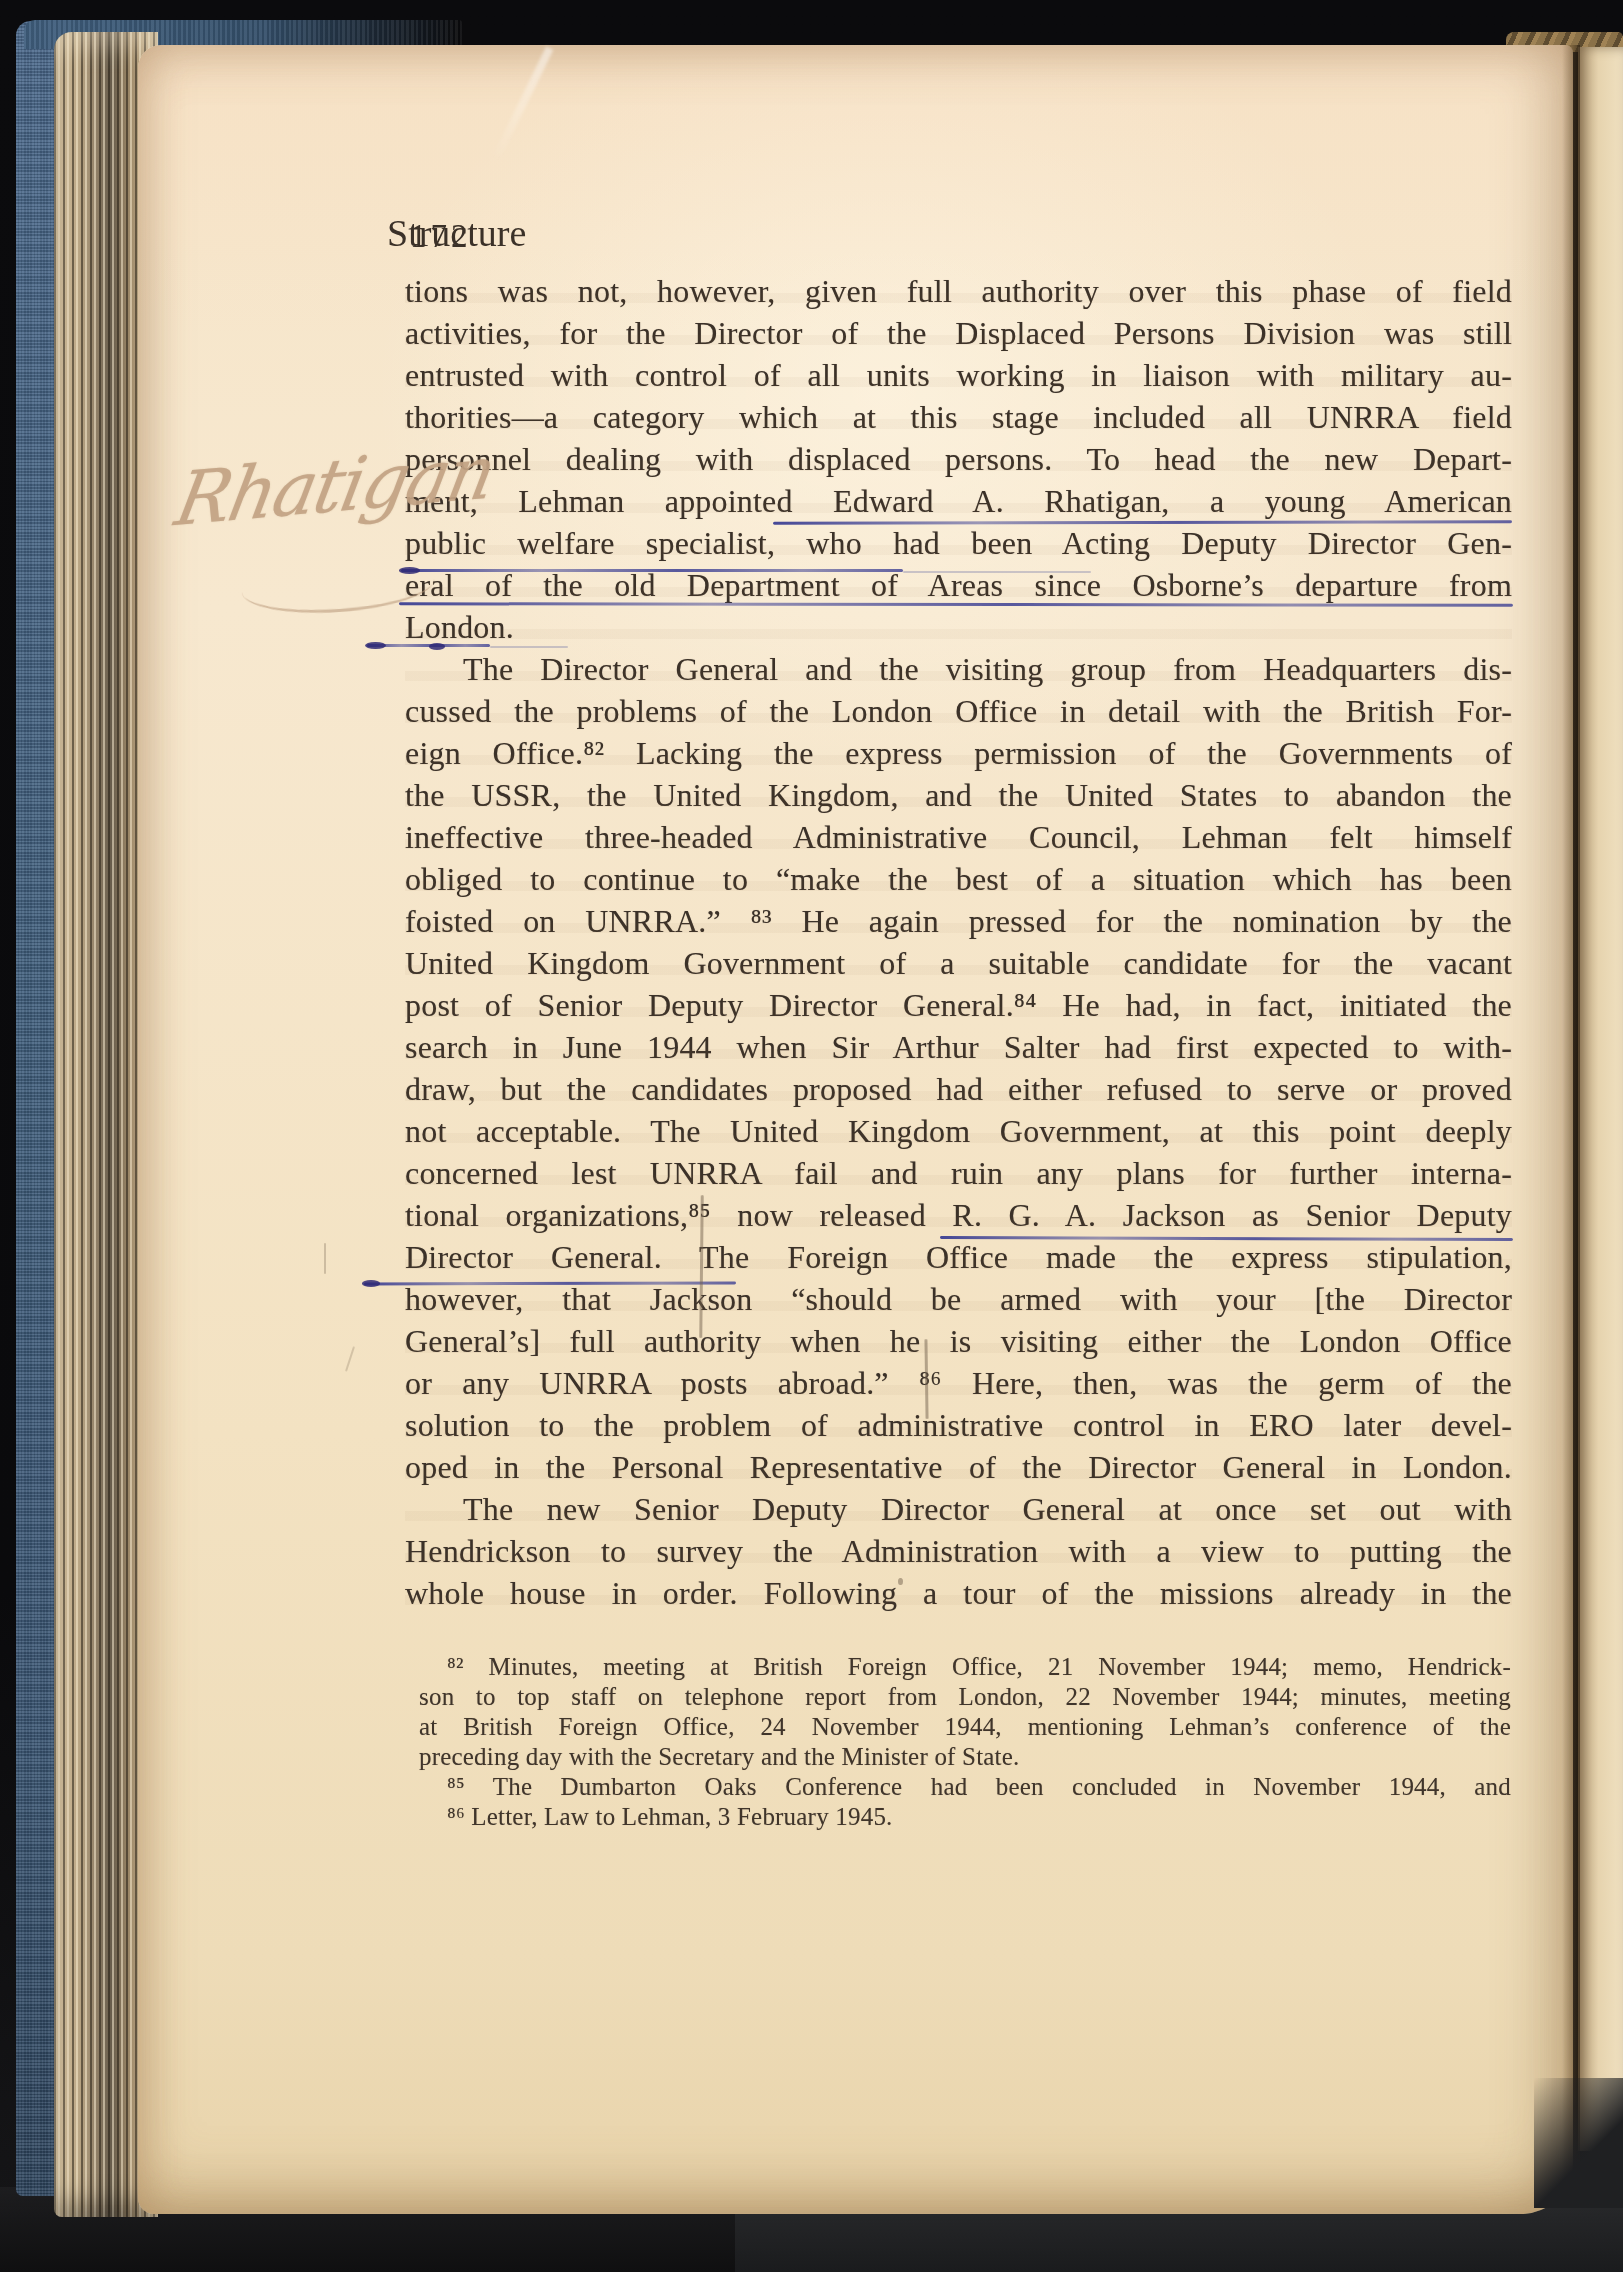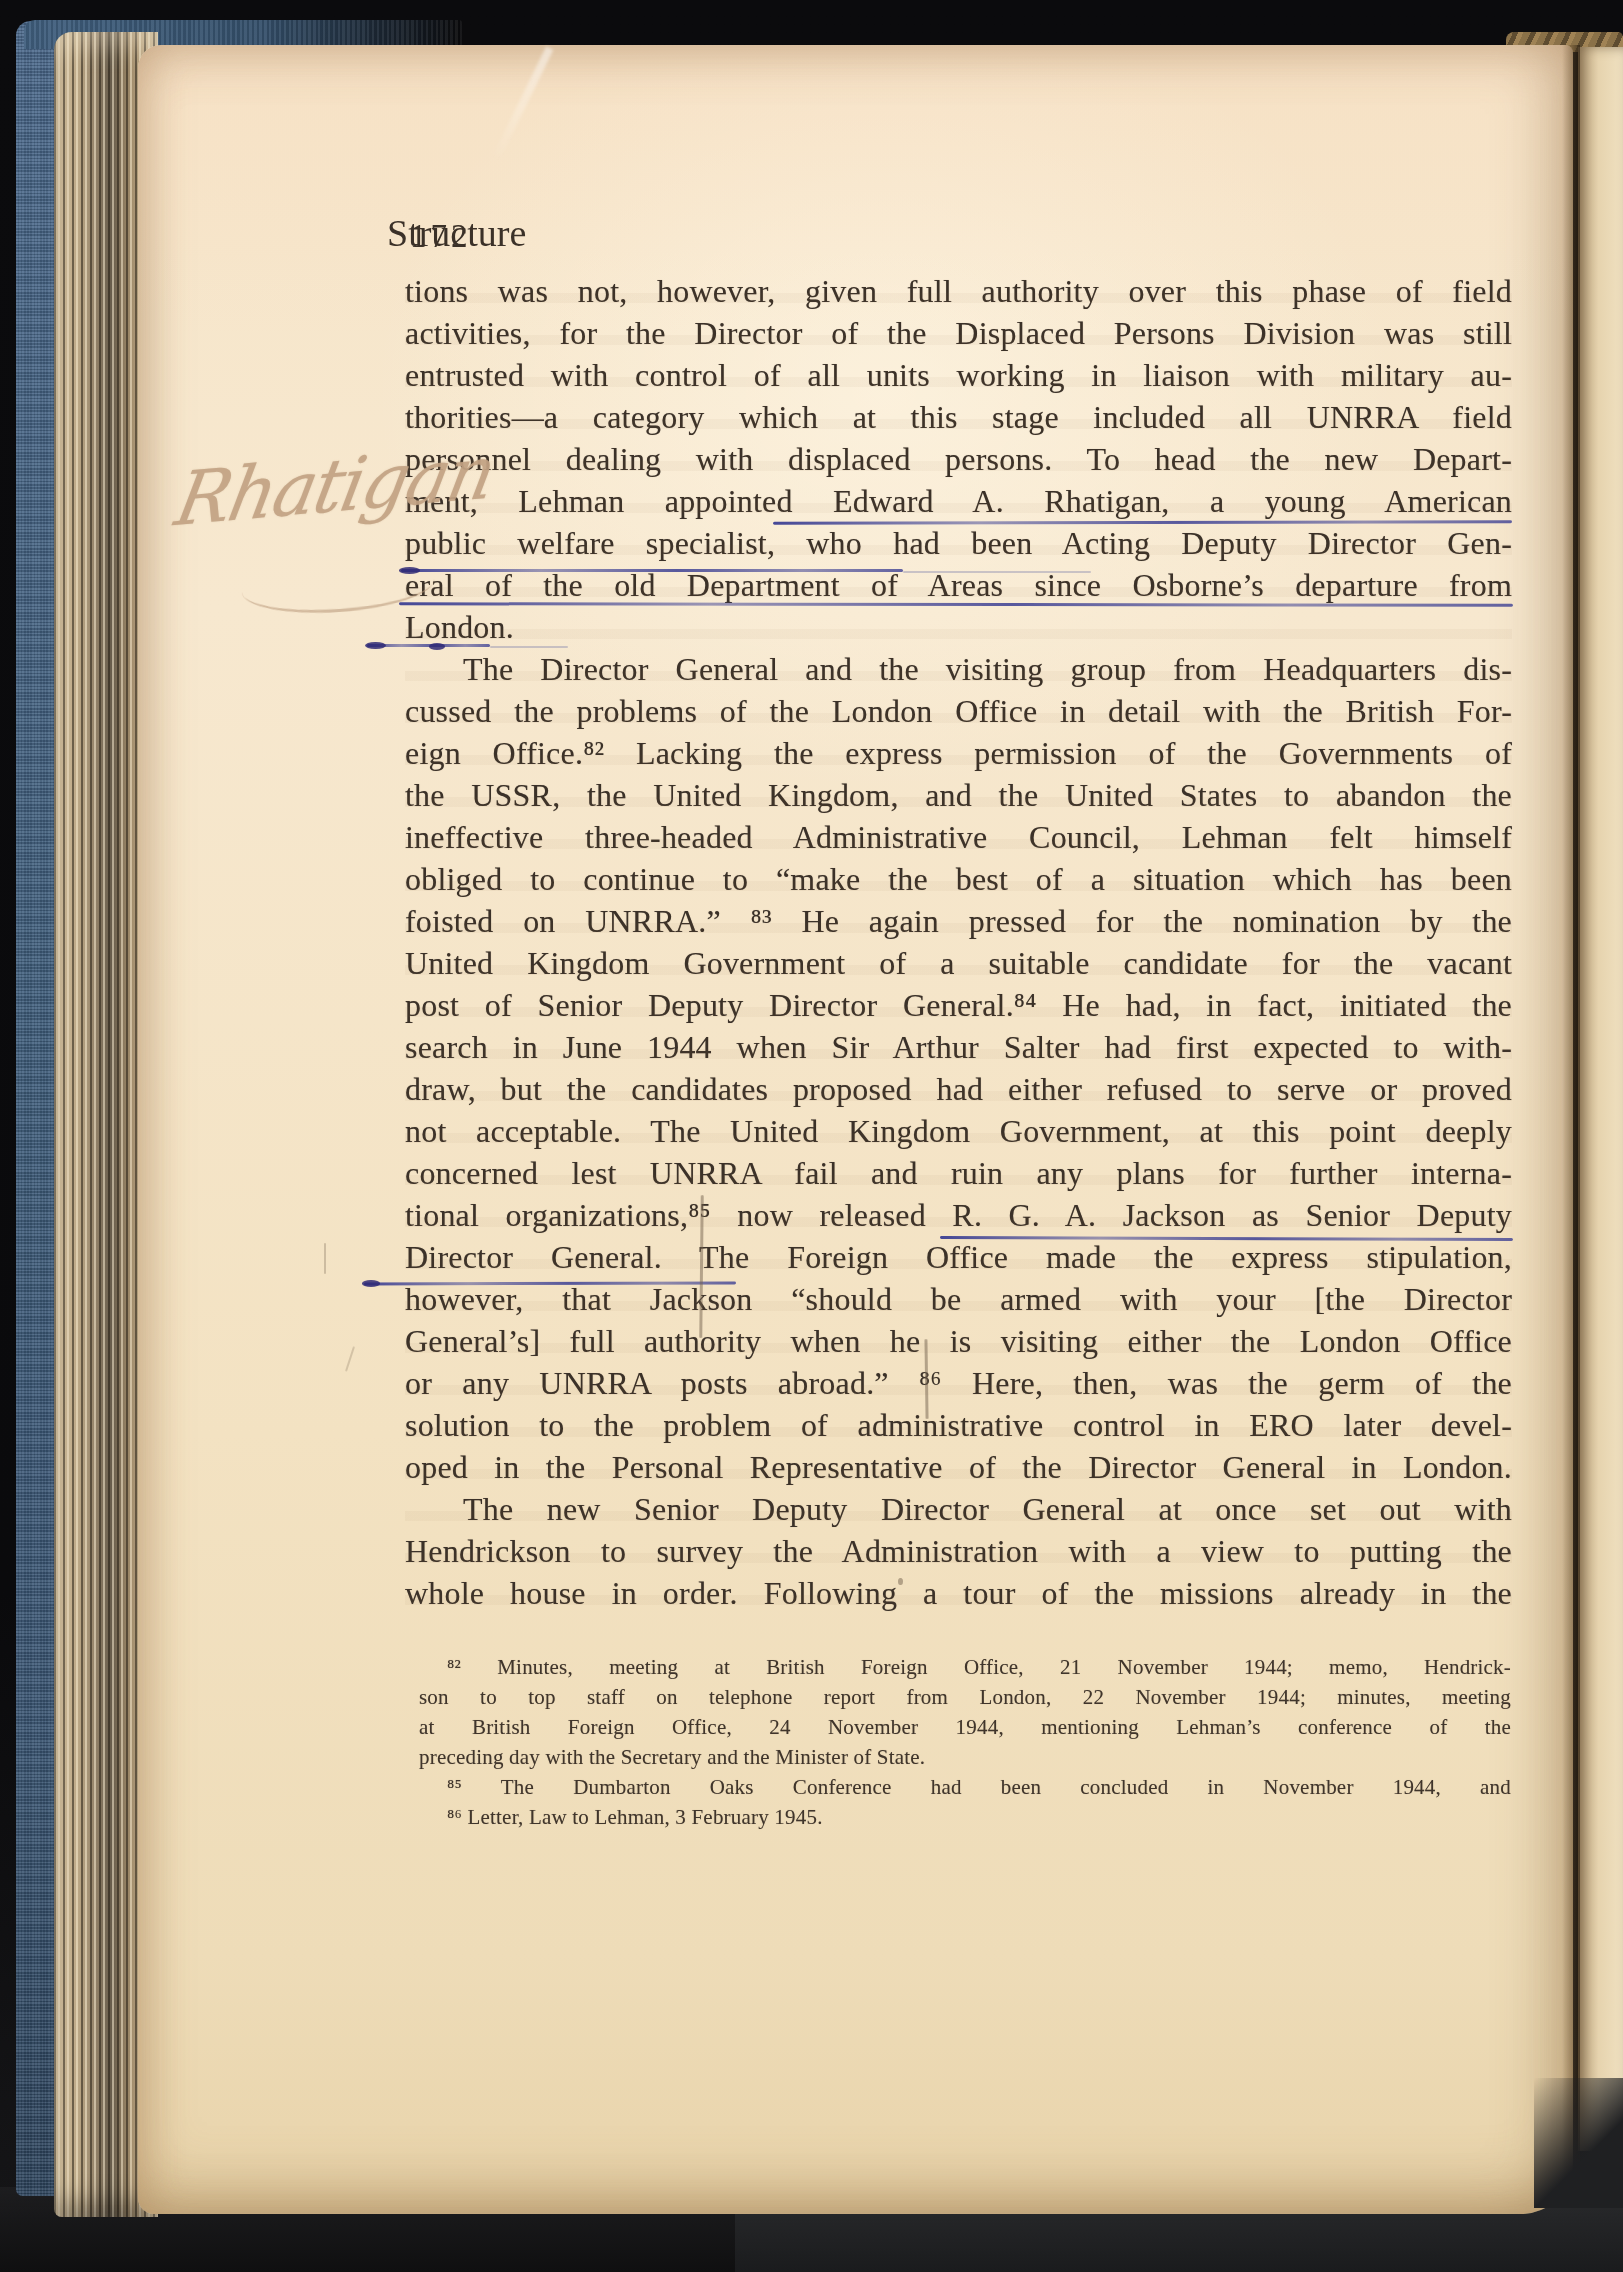--- a/index.html
+++ b/index.html
@@ -66,21 +66,21 @@
   .running-head{position:absolute;left:405px;top:211px;width:1107px;z-index:5;
     font-size:38px;color:#3b3128;text-align:left;transform:translateX(-18px);}
   .body{position:absolute;left:405px;top:270px;width:1107px;z-index:5;color:#3b3128;}
   .body::after{content:"";position:absolute;inset:0;pointer-events:none;
     background:repeating-linear-gradient(180deg,rgba(0,0,0,0) 0 23px,rgba(132,96,58,.05) 23px 33px,rgba(0,0,0,0) 33px 42px);}
   .bl{height:42px;line-height:42px;font-size:32px;letter-spacing:0.2px;
     text-align:justify;text-align-last:justify;text-shadow:0 0 0.8px rgba(59,49,40,.35);}
   .bl.nj{text-align-last:left;}
   .bl.ind{padding-left:58px;}
   .footnotes{position:absolute;left:419px;top:1652px;width:1092px;z-index:5;color:#40352b;}
-  .fl{height:30px;line-height:30px;font-size:21px;letter-spacing:0.2px;
+  .fl{height:30px;line-height:30px;font-size:25px;letter-spacing:0.2px;
     text-align:justify;text-align-last:justify;text-shadow:0 0 0.8px rgba(64,53,43,.3);}
   .fl.nj{text-align-last:left;}
   .fl.ind{padding-left:28px;}
   
   .ul{position:absolute;height:3.2px;z-index:6;border-radius:1.6px;
     background:linear-gradient(90deg,rgba(60,63,147,.95) 0%,rgba(60,63,147,.5) 28%,rgba(60,63,147,.85) 55%,rgba(60,63,147,.55) 80%,rgba(60,63,147,.8) 100%);}
   .ul-faint{position:absolute;height:1.6px;z-index:6;background:rgba(90,95,160,.3);border-radius:1.6px;}
   .blob{position:absolute;z-index:6;background:rgba(48,42,118,.85);border-radius:50%;filter:blur(0.3px);}
   
   .pencil{position:absolute;z-index:6;background:rgba(116,98,78,.5);filter:blur(0.5px);border-radius:1.6px;}

